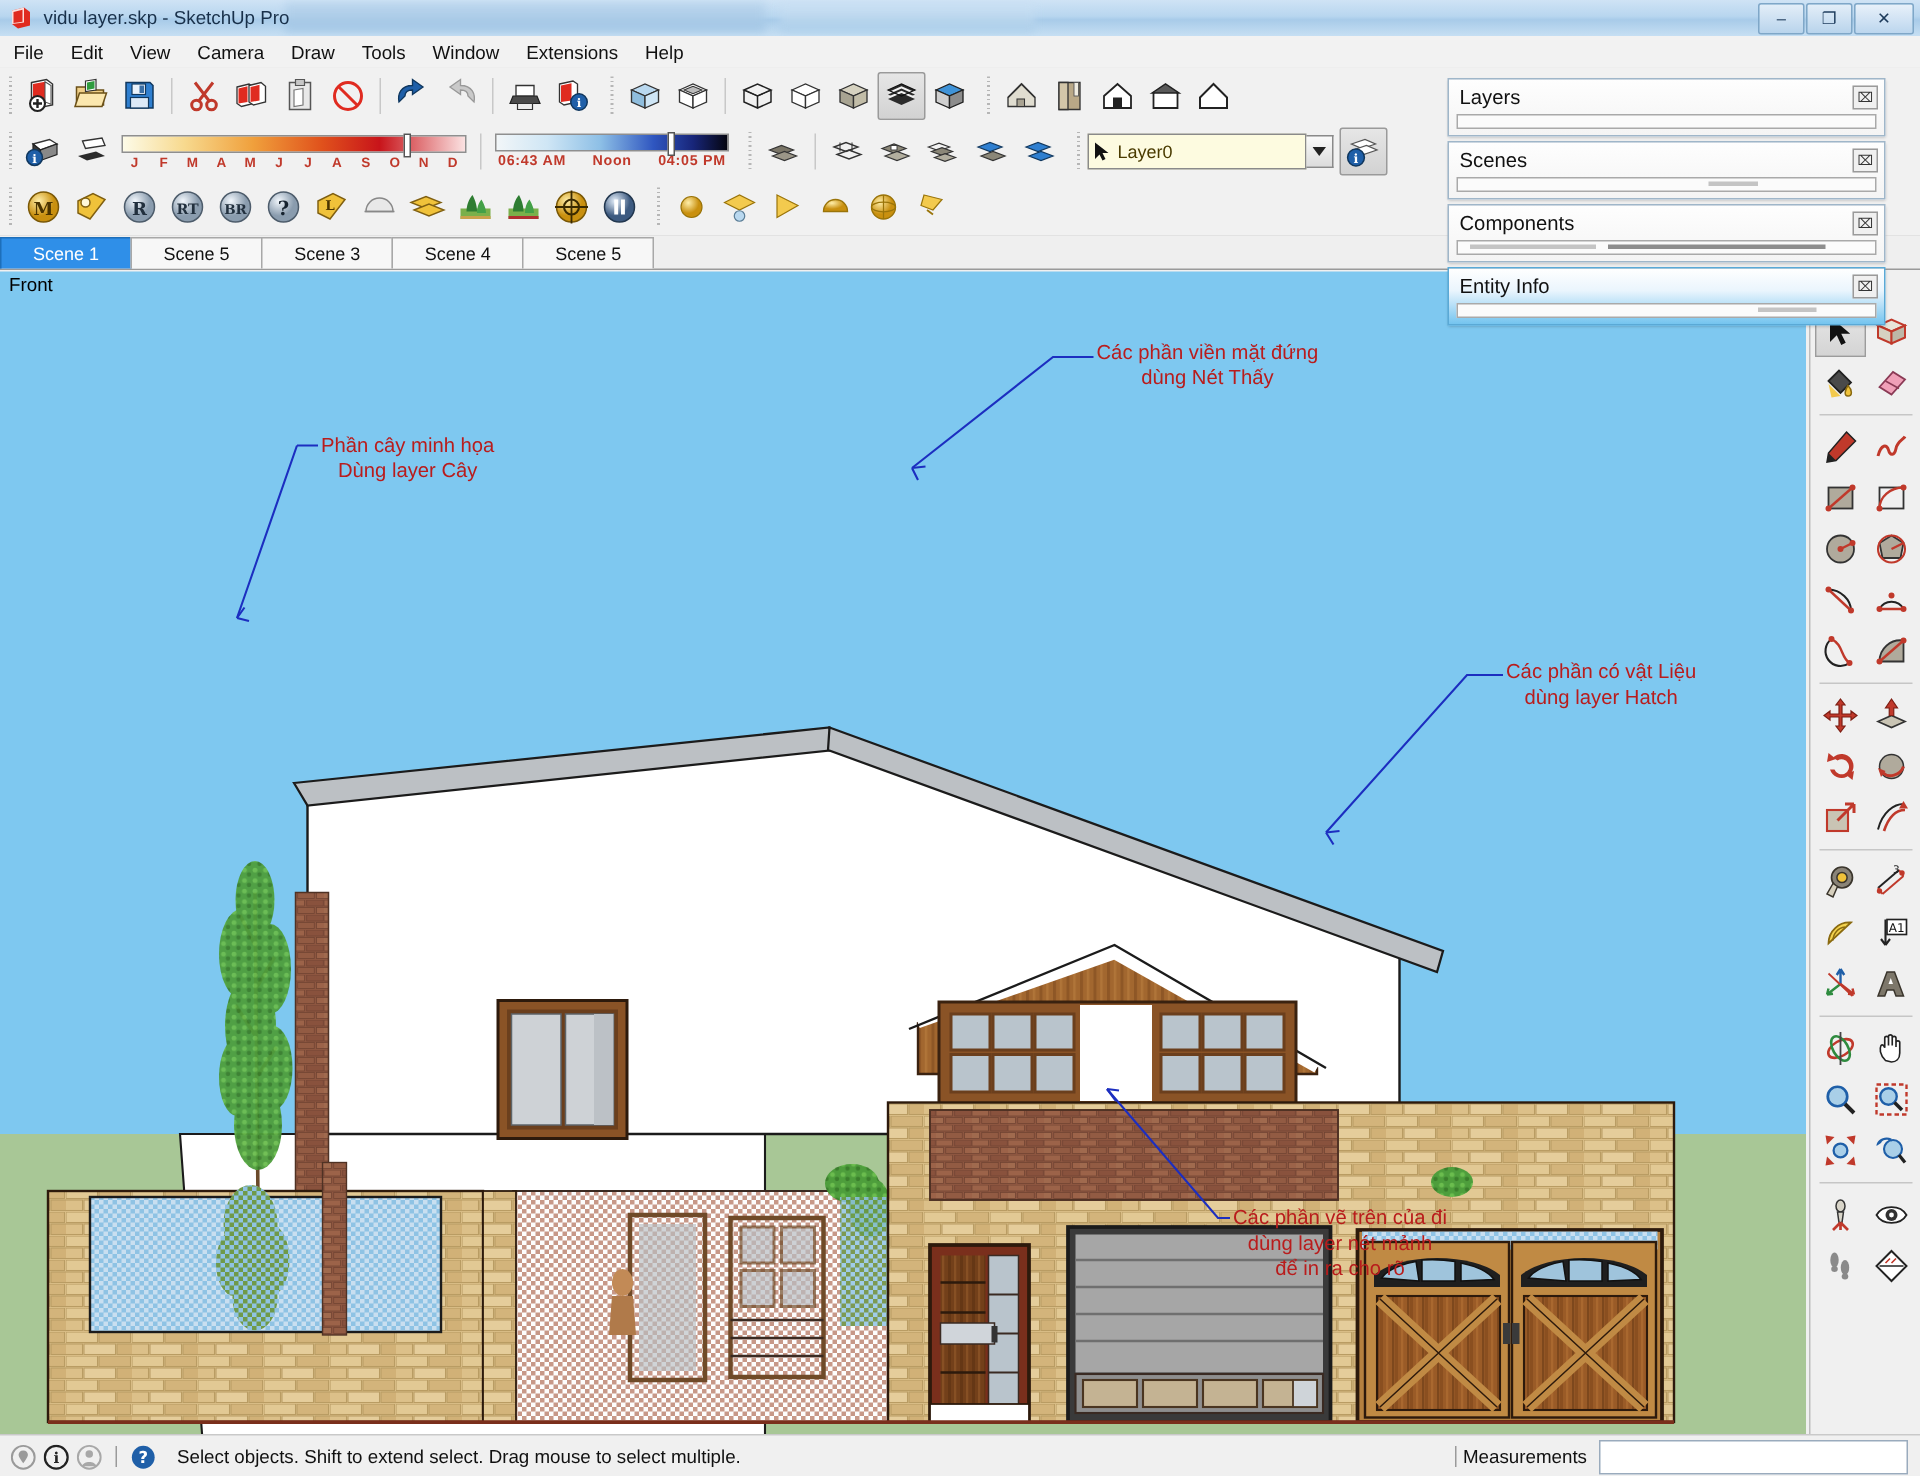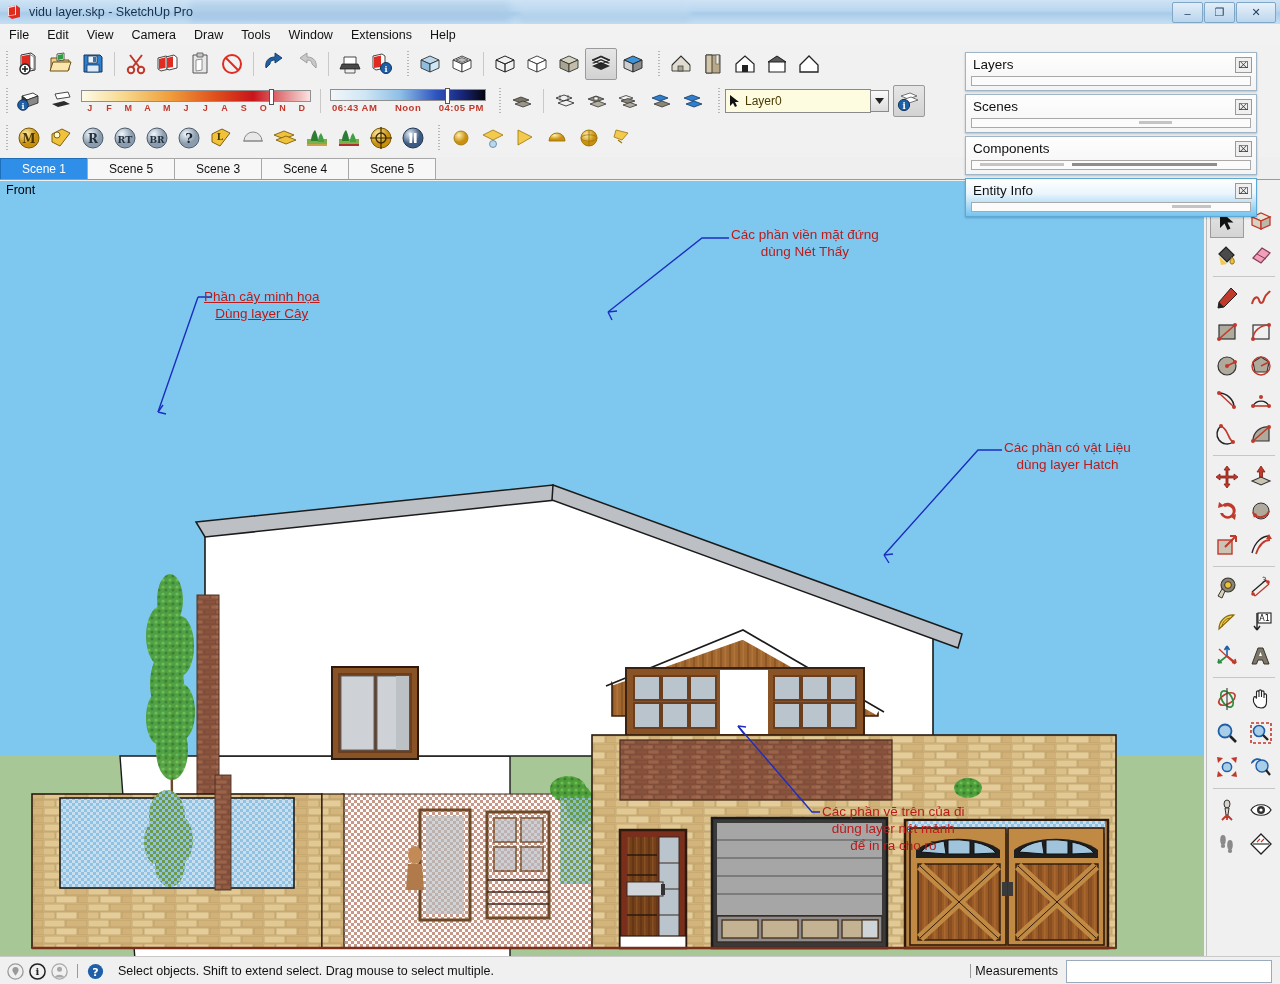--- a/index.html
+++ b/index.html
@@ -998,21 +998,21 @@
         <path d="M608 112 L617 111 M608 112 L612 120"></path>
 
         <path d="M1002 250 L978 250 L884 355"></path>
         <path d="M884 355 L893 354 M884 355 L889 363"></path>
 
         <path d="M820 612 L812 612 L738 526"></path>
         <path d="M738 526 L744 534 M738 526 L746 527"></path>
       </g>
     </svg>
 
-    <div class="anno" style="left:204px;top:88px;text-decoration:underline;">Phần cây minh họa
+    <div class="anno" style="left:214px;top:88px;">Phần cây minh họa
 Dùng layer Cây</div>
     <div class="anno" style="left:731px;top:26px;">Các phần viền mặt đứng
 dùng Nét Thấy</div>
     <div class="anno" style="left:1004px;top:239px;">Các phần có vật Liệu
 dùng layer Hatch</div>
     <div class="anno" style="left:822px;top:603px;">Các phần vẽ trên của đi
 dùng layer nét mảnh
 để in ra cho rõ</div>
   </div>
 

